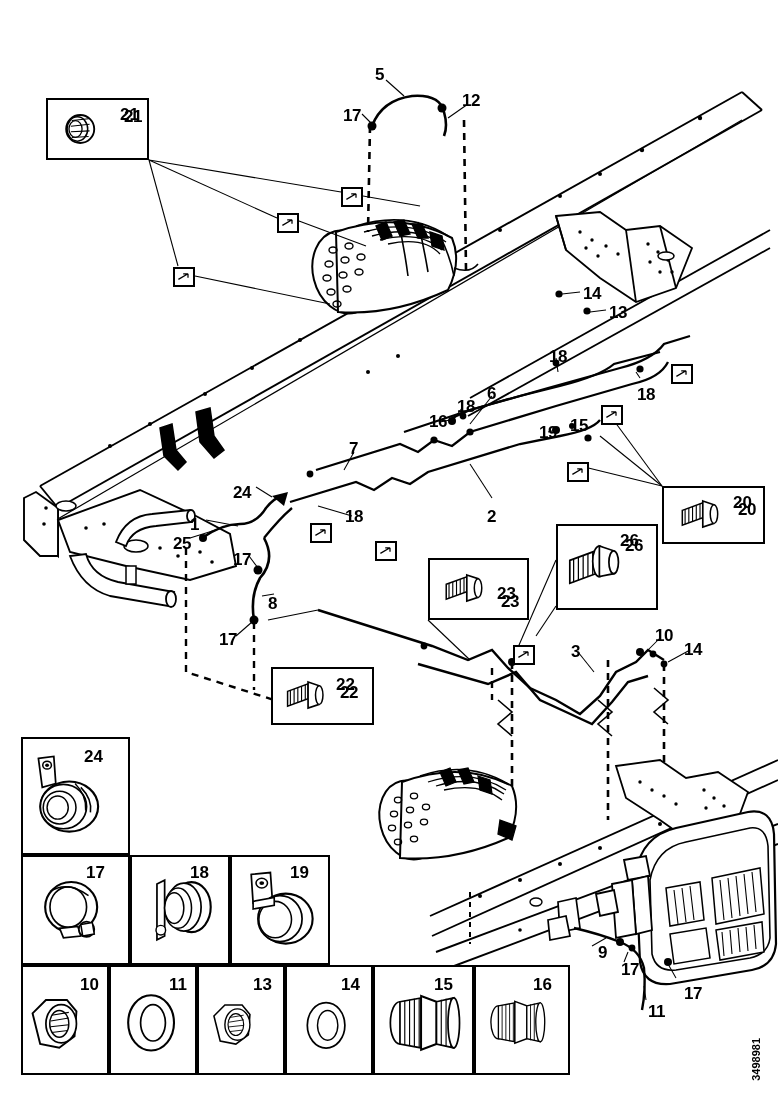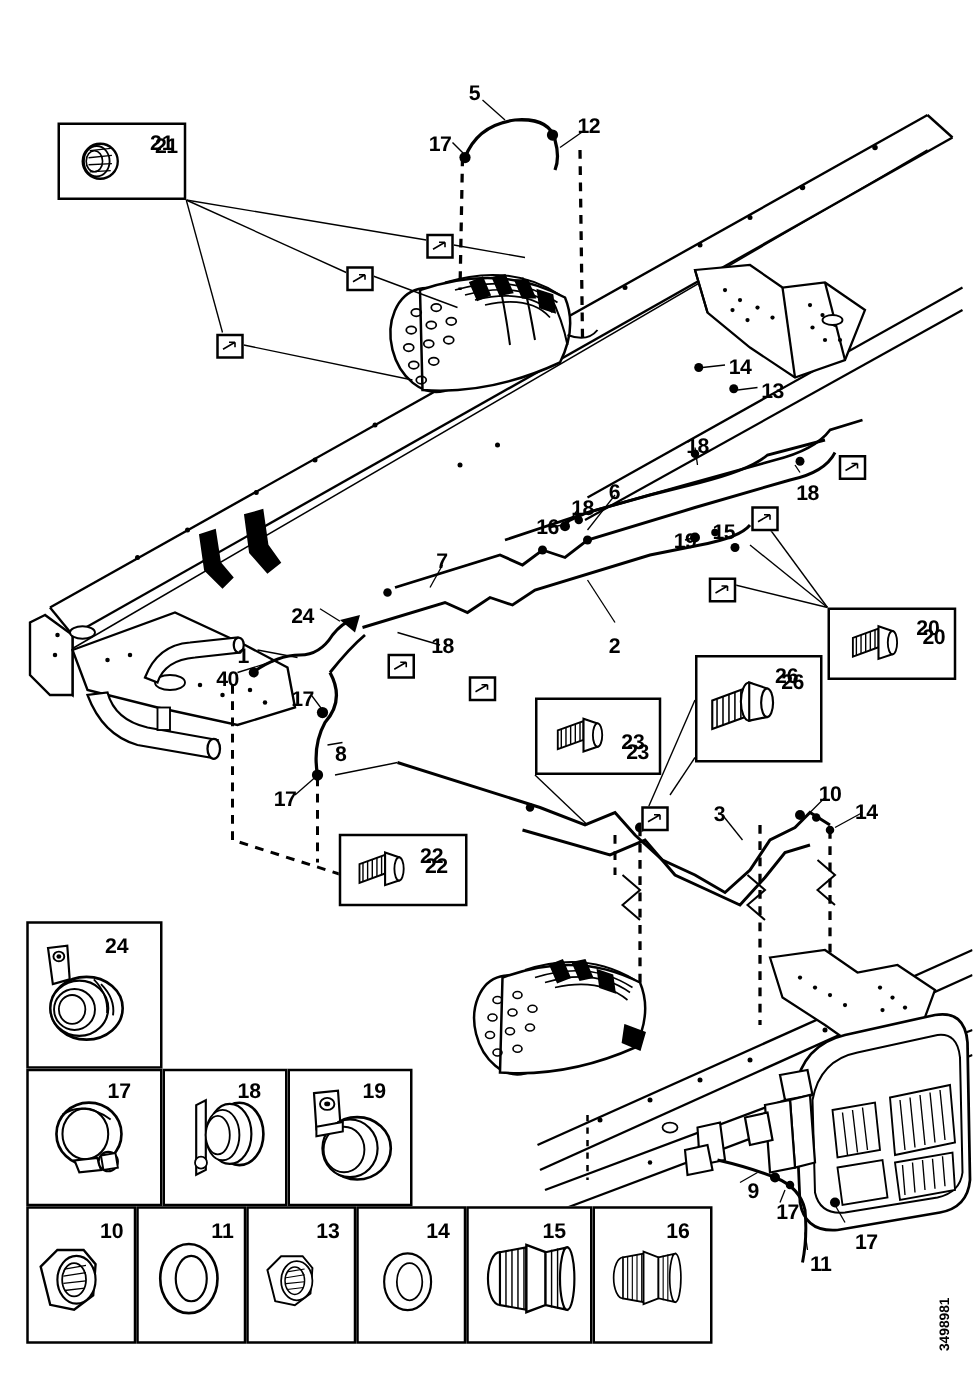--- a/index.html
+++ b/index.html
@@ -678,21 +678,21 @@
       <div class="lbl" style="left: 457px; top: 398px;">18</div>
       <div class="lbl" style="left: 429px; top: 413px;">16</div>
       <div class="lbl" style="left: 539px; top: 424px;">19</div>
       <div class="lbl" style="left: 570px; top: 417px;">15</div>
       <div class="lbl" style="left: 349px; top: 440px;">7</div>
       <div class="lbl" style="left: 233px; top: 484px;">24</div>
       <div class="lbl" style="left: 738px; top: 501px;">20</div>
       <div class="lbl" style="left: 487px; top: 508px;">2</div>
       <div class="lbl" style="left: 190px; top: 516px;">1</div>
       <div class="lbl" style="left: 345px; top: 508px;">18</div>
-      <div class="lbl" style="left: 173px; top: 535px;">40</div>
+      <div class="lbl" style="left: 173px; top: 535px;">25</div>
       <div class="lbl" style="left: 625px; top: 537px;">26</div>
       <div class="lbl" style="left: 233px; top: 551px;">17</div>
       <div class="lbl" style="left: 501px; top: 593px;">23</div>
       <div class="lbl" style="left: 268px; top: 595px;">8</div>
       <div class="lbl" style="left: 219px; top: 631px;">17</div>
       <div class="lbl" style="left: 655px; top: 627px;">10</div>
       <div class="lbl" style="left: 684px; top: 641px;">14</div>
       <div class="lbl" style="left: 571px; top: 643px;">3</div>
       <div class="lbl" style="left: 340px; top: 684px;">22</div>
       <div class="lbl" style="left: 598px; top: 944px;">9</div>

